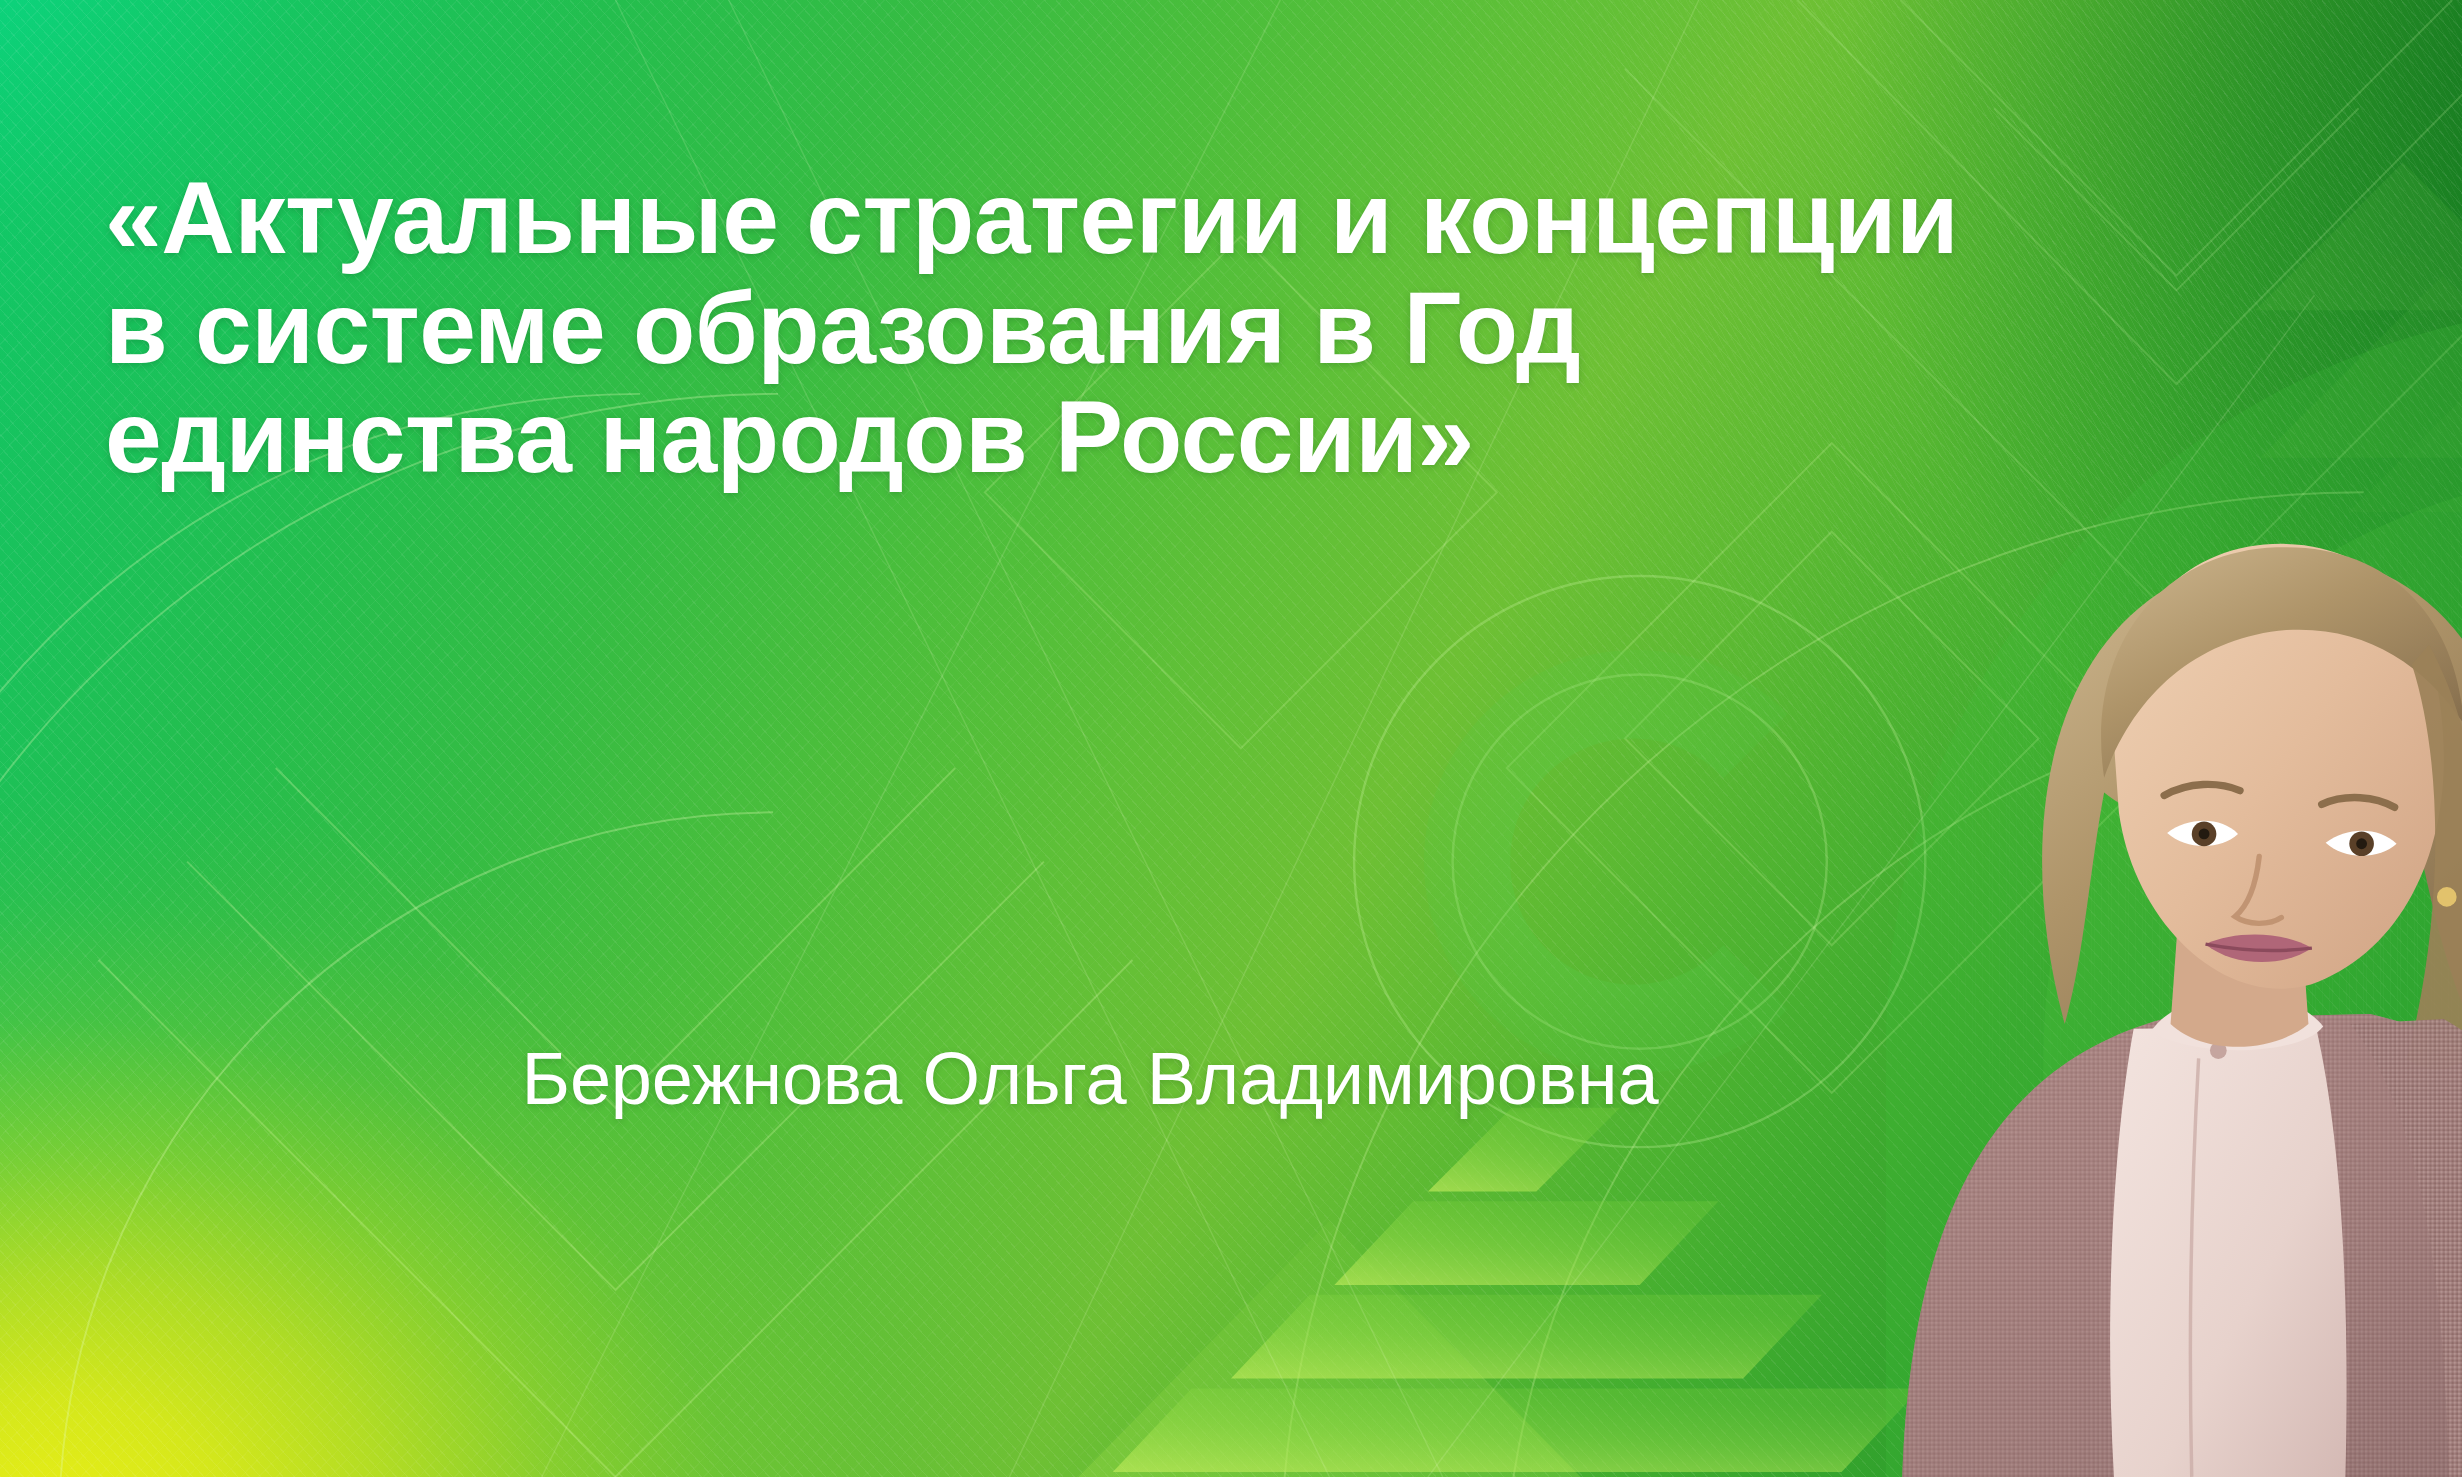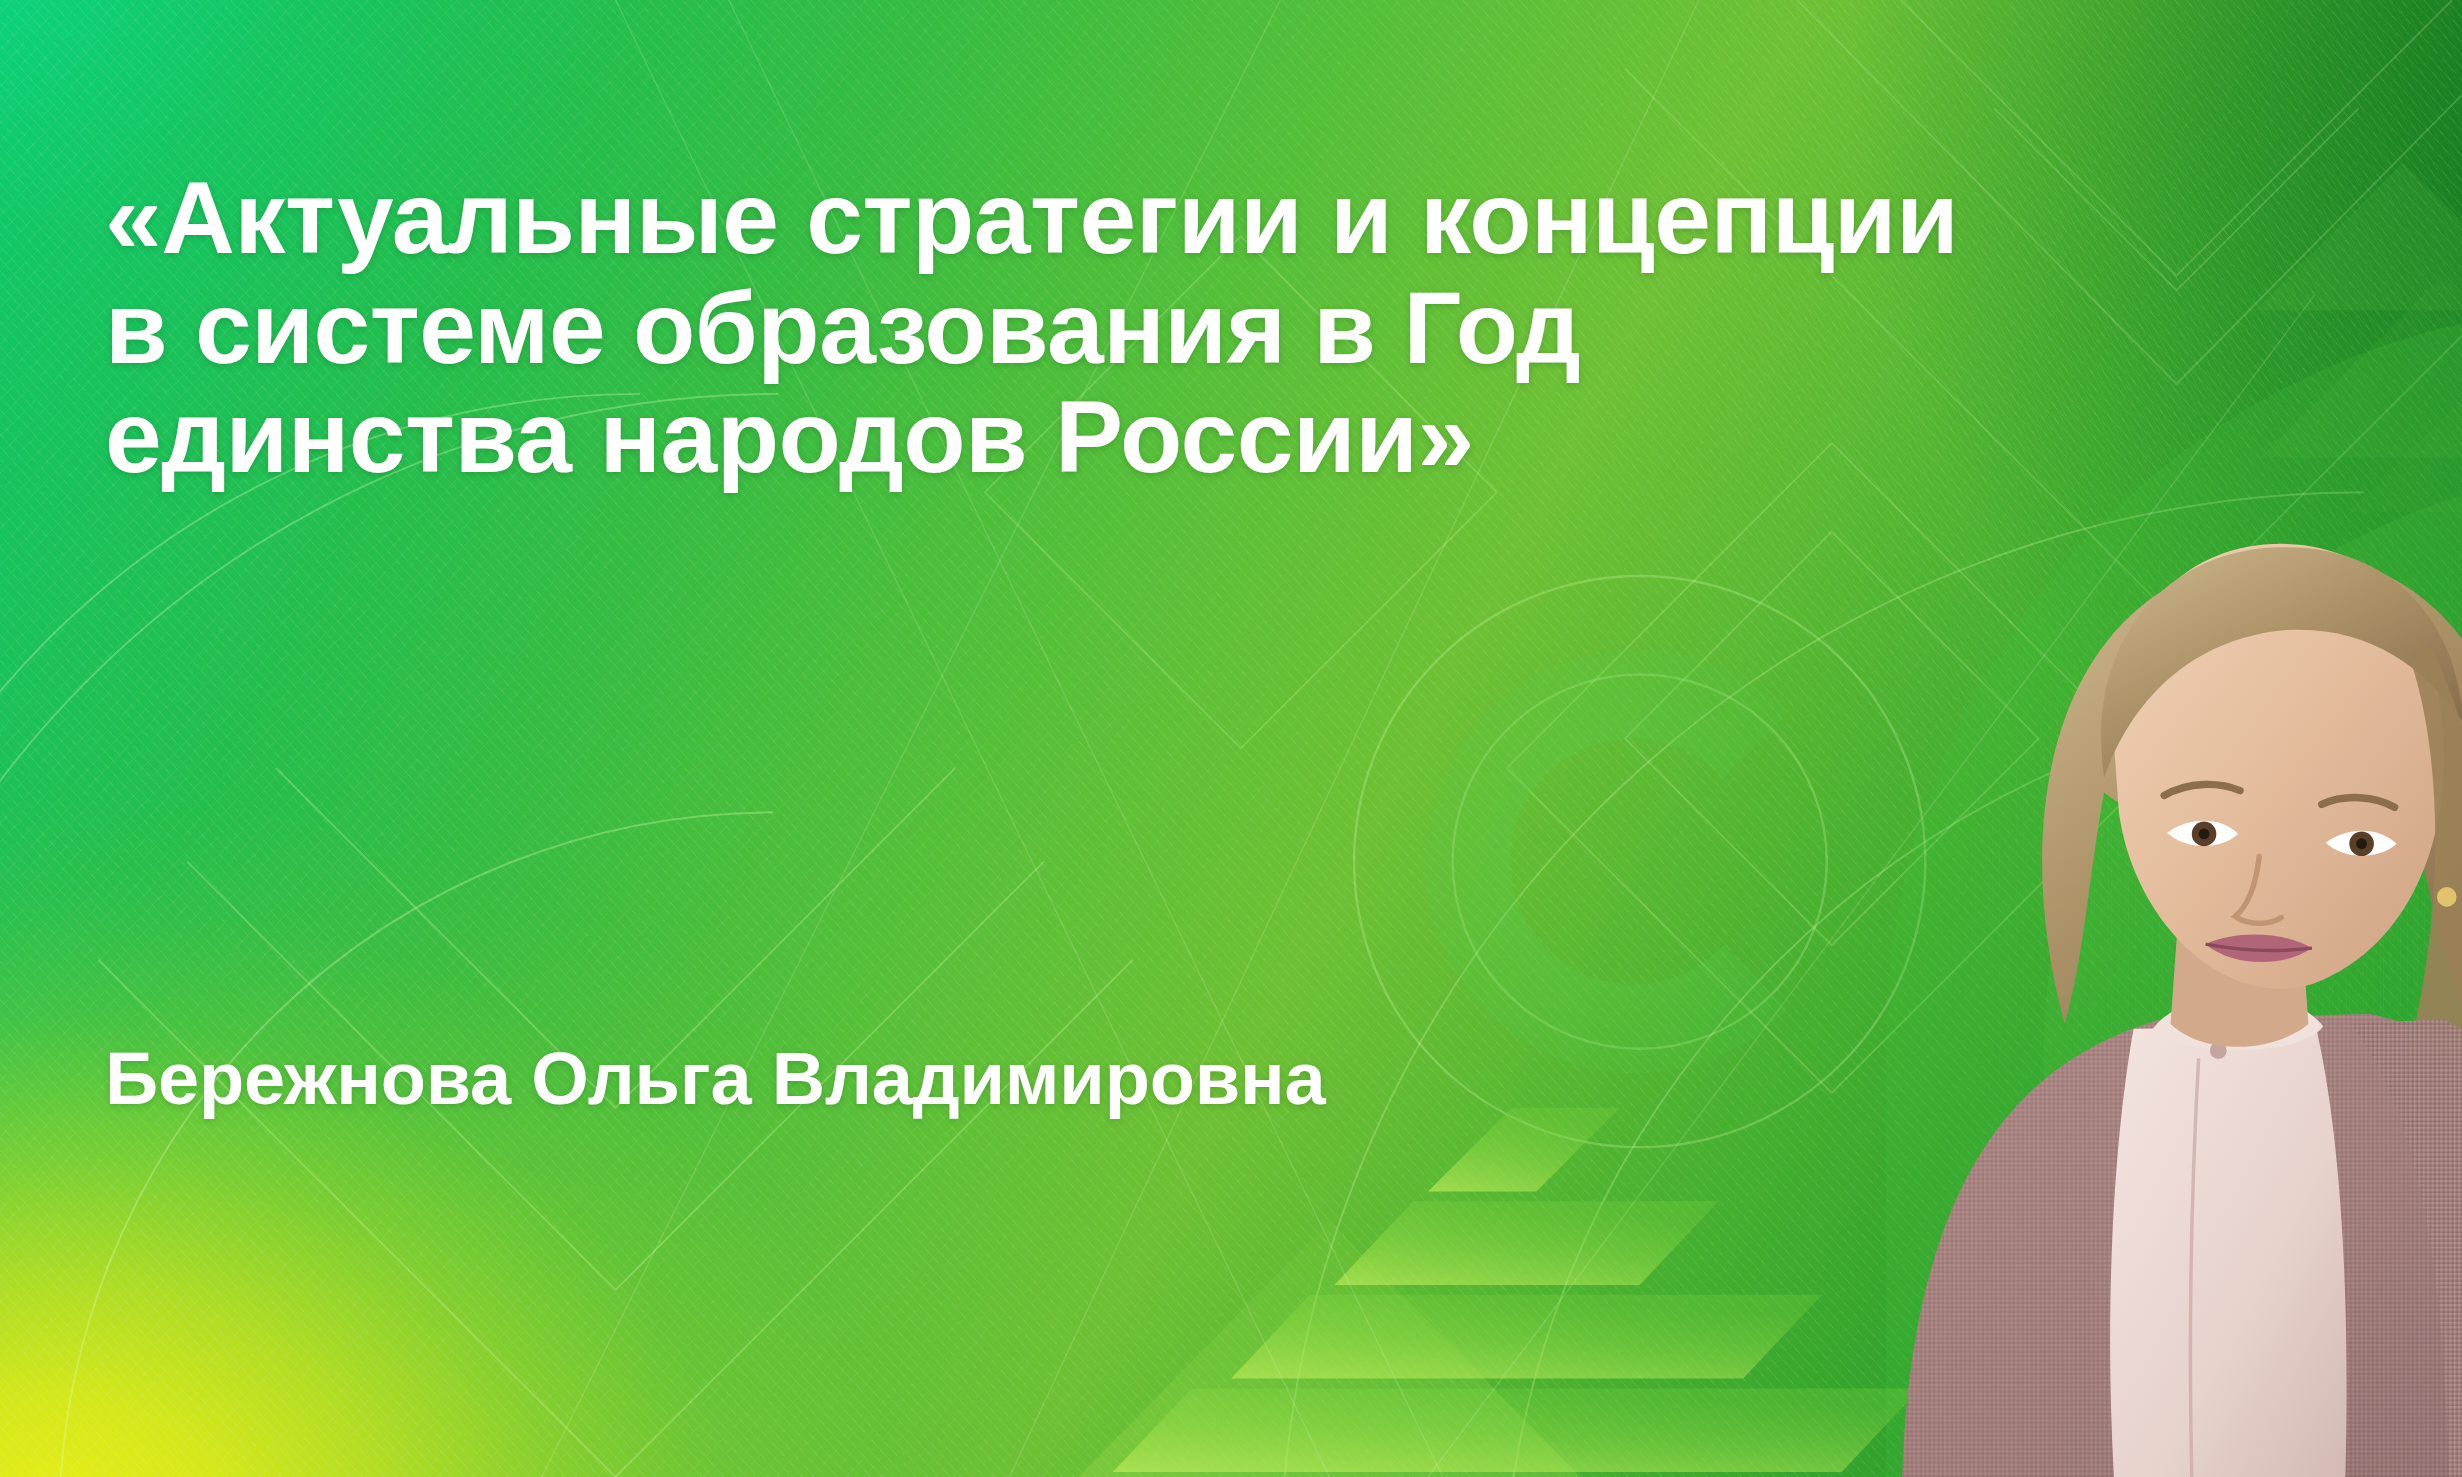--- a/index.html
+++ b/index.html
@@ -134,24 +134,25 @@
     text-shadow:0 2px 7.9px rgba(0,60,12,0.22);
     white-space:pre-line;
   }
   .speaker{
     position:absolute;
     top:1022px;
     left:0;
     width:1970px;
     color:#ffffff;
     font-size:74px;
-    font-weight:700;
+    font-weight:400;
     line-height:1.1;
     letter-spacing:-0.2px;
     text-shadow:0 2px 7.9px rgba(0,60,12,0.20);
+    text-align:center;
   }
 
   
   .portrait{
     position:absolute;
     right:0;
     bottom:0;
     width:837px;
     height:1108px;
     overflow:hidden;

